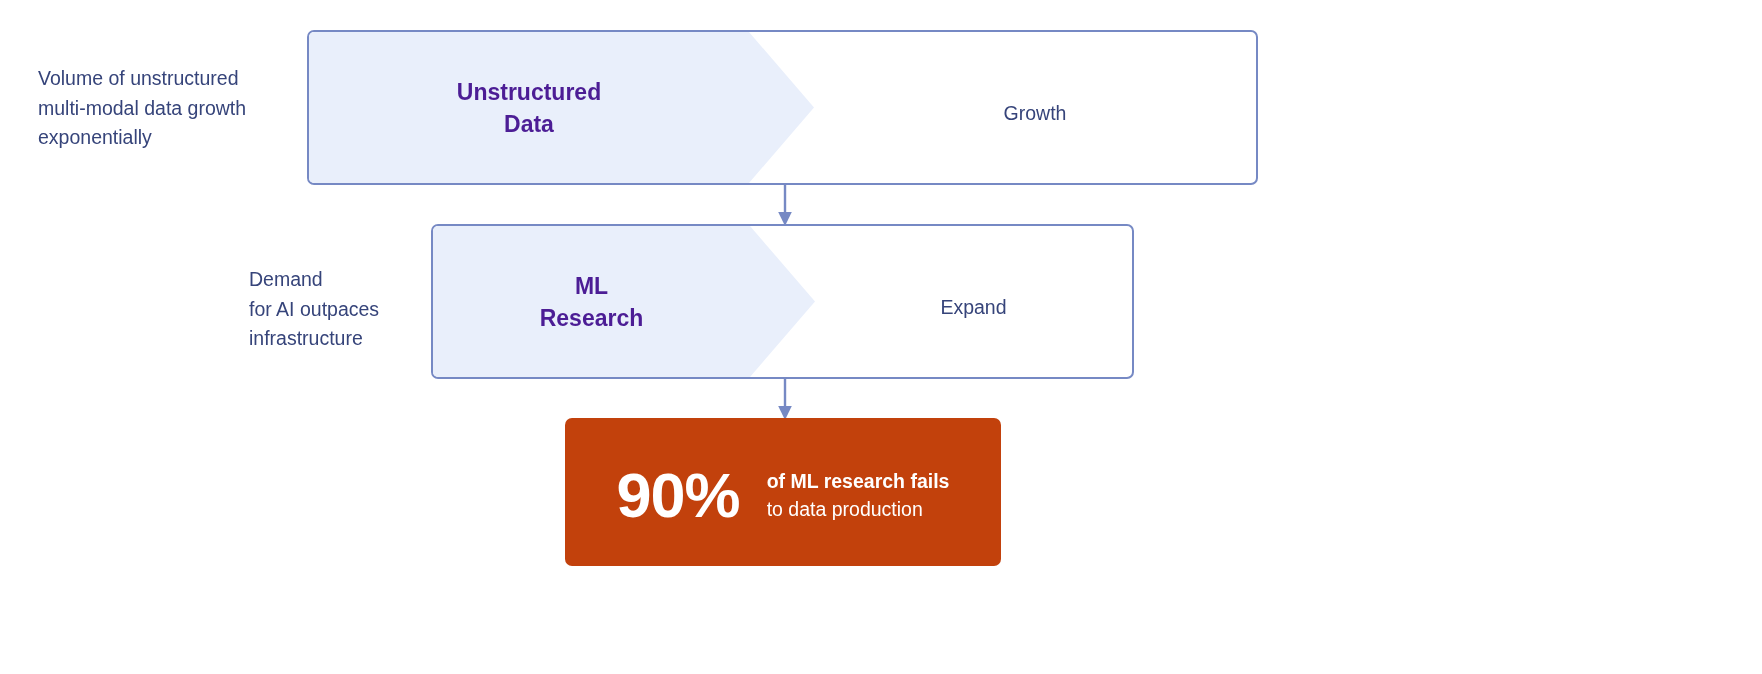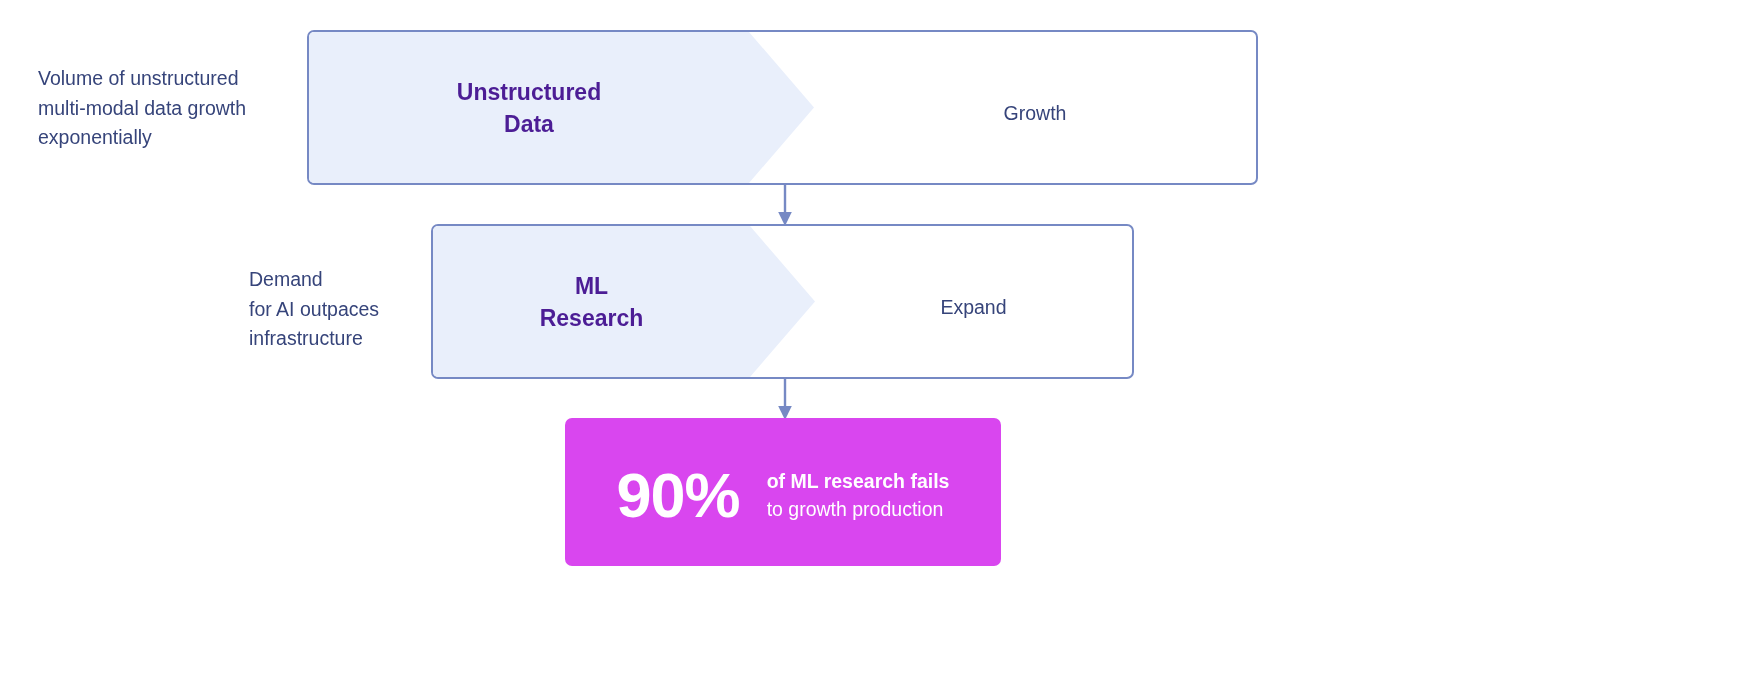--- a/index.html
+++ b/index.html
@@ -81,21 +81,21 @@
     position: absolute;
   }
 
   
   #stat-box {
     position: absolute;
     left: 565px;
     top: 418px;
     width: 436px;
     height: 148px;
-    background: #d946ef;
+    background: #c2410c;
     border-radius: 7px;
     display: flex;
     align-items: center;
     justify-content: center;
   }
   #stat-inner {
     display: flex;
     align-items: center;
     gap: 18px;
     transform: translateY(3px);
@@ -161,18 +161,18 @@
   <svg class="connector" id="connector-2" style="left:770px; top:377px; width:30px; height:44px;" viewBox="0 0 30 44" xmlns="http://www.w3.org/2000/svg">
     <line x1="15" y1="0" x2="15" y2="34" stroke="#7689c4" stroke-width="2.4"></line>
     <polygon points="15,43 8.2,29 21.8,29" fill="#7689c4"></polygon>
   </svg>
 
   <div id="stat-box">
     <div id="stat-inner">
       <div id="stat-value">90%</div>
       <div id="stat-lines">
         <div id="stat-line-1">of ML research fails</div>
-        <div id="stat-line-2">to growth production</div>
+        <div id="stat-line-2">to data production</div>
       </div>
     </div>
   </div>
 
 </div>
 
 </body></html>

